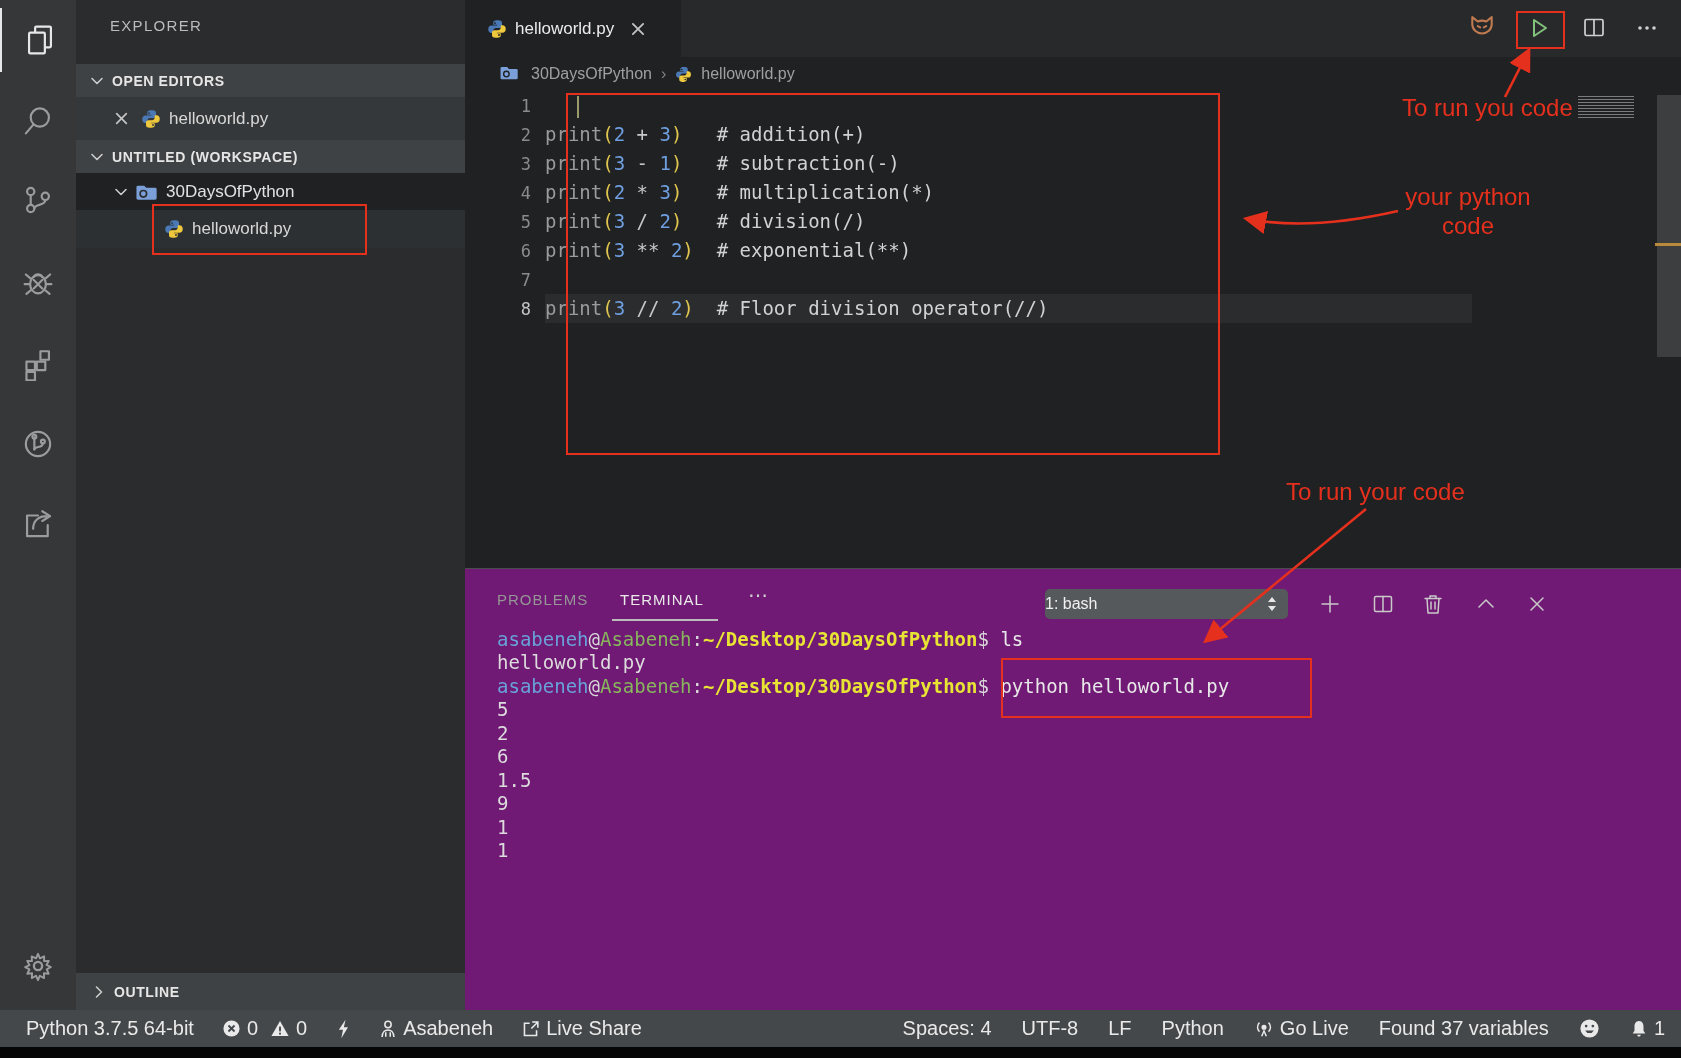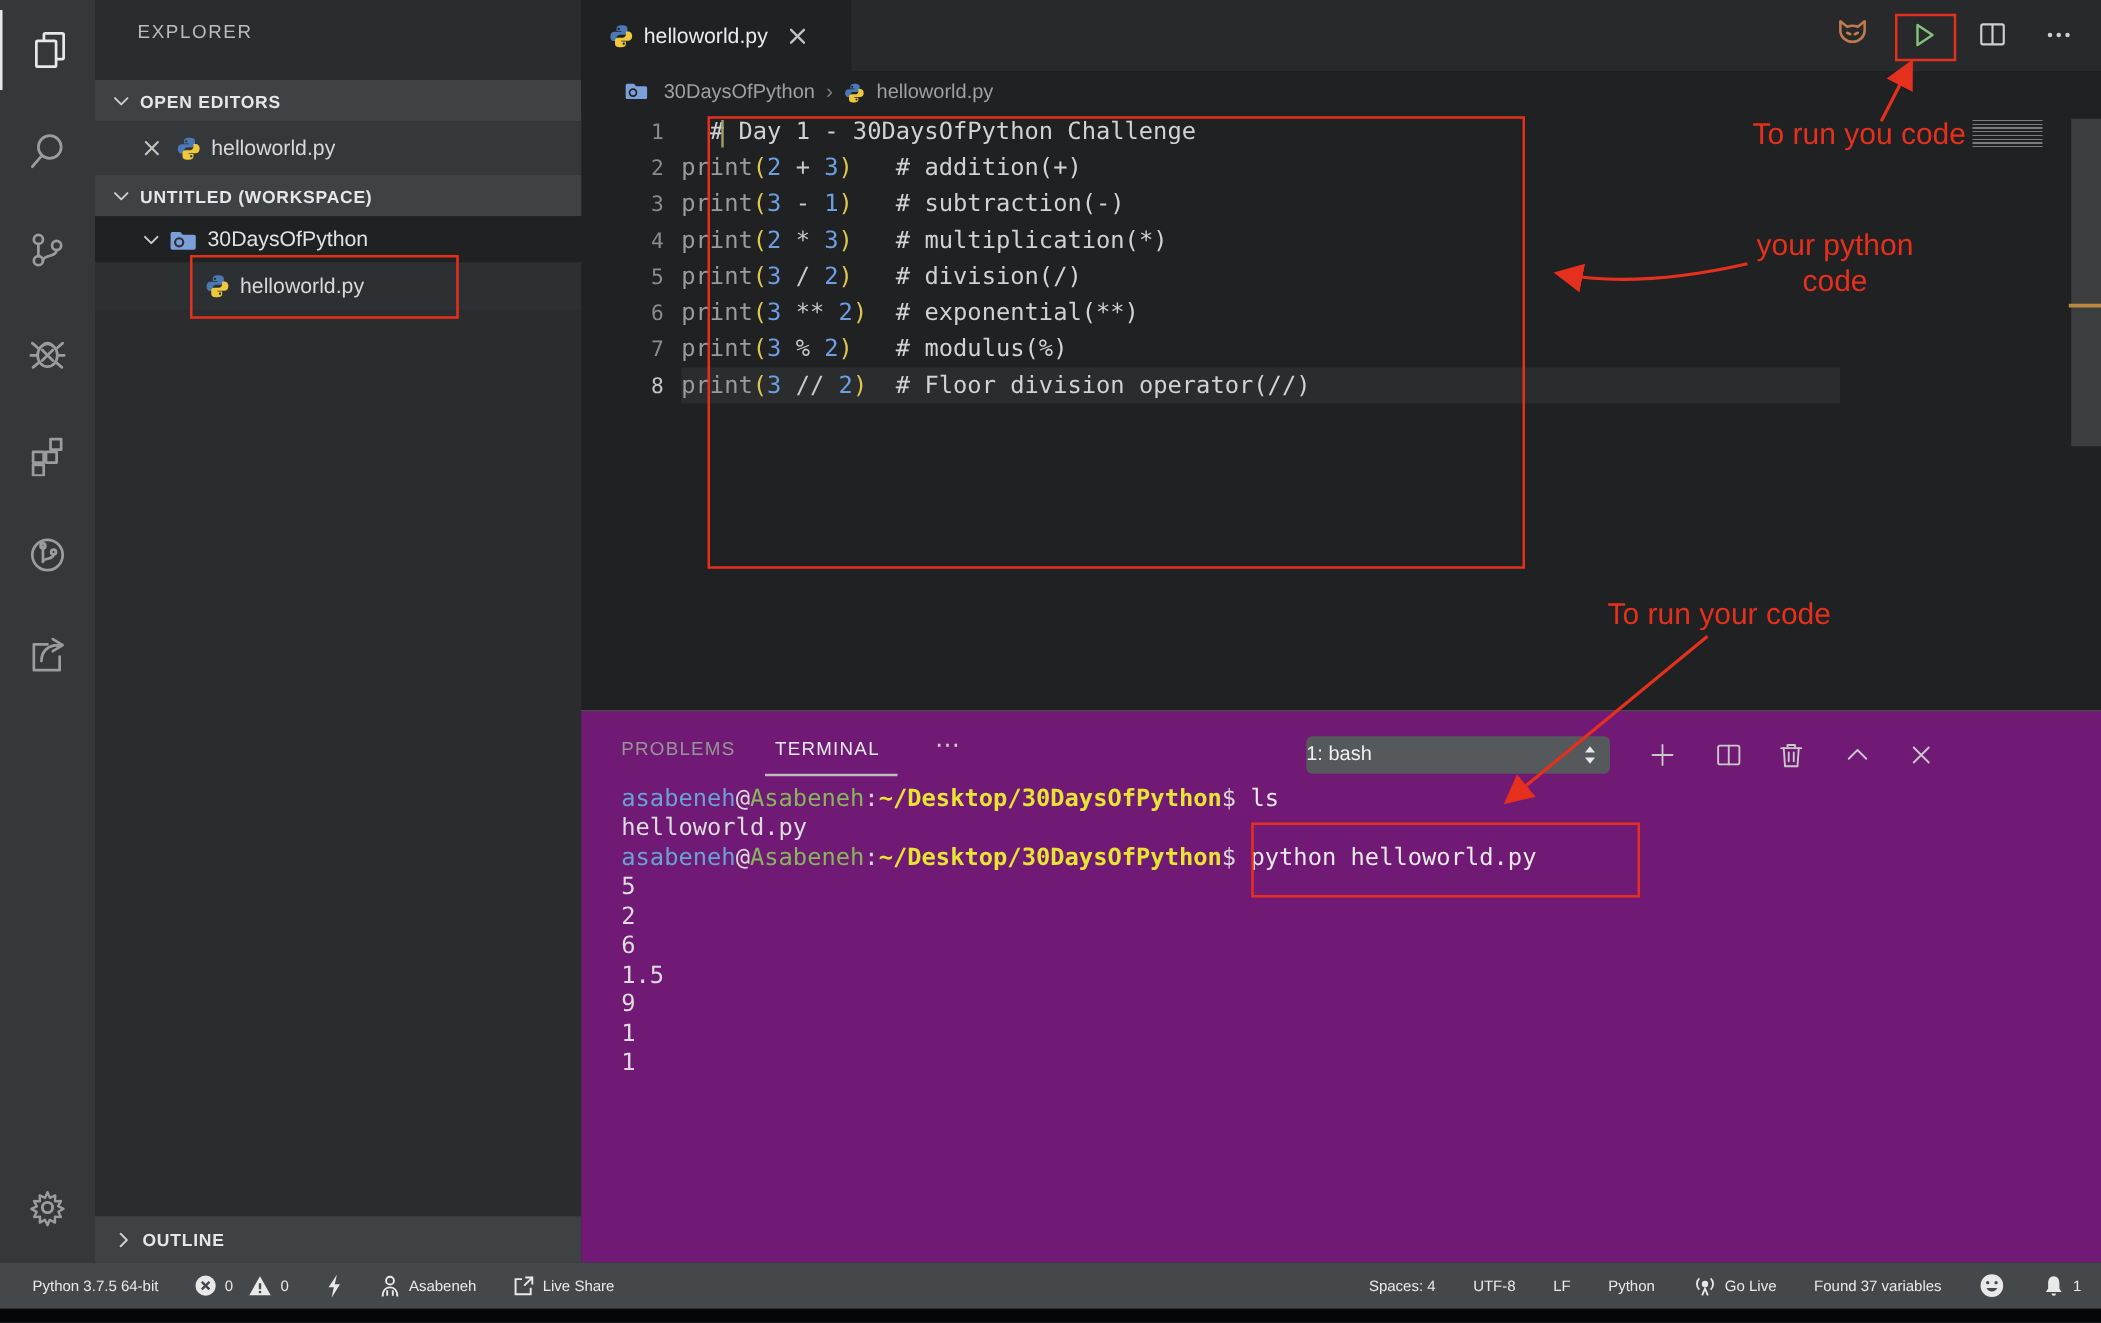--- a/index.html
+++ b/index.html
@@ -77,21 +77,21 @@
   #shell-select span{font-size:16px;color:#f0f0f0;flex:1;}
   .panel-act{position:absolute;top:20px;width:30px;height:30px;display:flex;align-items:center;justify-content:center;}
   .panel-act svg{stroke:#c9c9c9;fill:none;stroke-width:1.5;stroke-linecap:round;stroke-linejoin:round;}
   #term-lines{position:absolute;left:32px;top:59px;}
   .tline{height:23.45px;line-height:23.45px;white-space:pre;font-family:"DejaVu Sans Mono",monospace;font-size:19px;}
   .t-u{color:#69a2d8}.t-p{color:#d8d8d8}.t-h{color:#87b65c}
   .t-y{color:#e8e433;font-weight:bold}.t-c{color:#e8e8e8}.t-o{color:#dcdcdc}
   .term-cursor{display:inline-block;width:11px;height:20px;background:#c0c0c0;vertical-align:-3px;margin-left:11px;}
 
   
-  #status-bar{left:0;top:1010px;width:1681px;height:37px;background:#45484a;display:flex;align-items:center;color:#e9e9e9;font-size:12px;}
+  #status-bar{left:0;top:1010px;width:1681px;height:37px;background:#45484a;display:flex;align-items:center;color:#e9e9e9;font-size:20px;}
   .sb-item{display:flex;align-items:center;gap:6px;white-space:nowrap;}
   #sb-left{display:flex;align-items:center;margin-left:26px;gap:28px;}
   #sb-right{display:flex;align-items:center;margin-left:auto;margin-right:16px;gap:30px;}
   #bottom-strip{left:0;top:1047px;width:1681px;height:11px;background:#060606;}
 
   
   .red-box{position:absolute;border:2px solid #e5301d;z-index:50;pointer-events:none;}
   #box-code{left:566px;top:93px;width:650px;height:358px;}
   #box-sidebar-file{left:152px;top:204px;width:211px;height:47px;}
   #box-play{left:1516px;top:11px;width:45px;height:34px;}
@@ -292,21 +292,21 @@
         <path fill="#4a79b5" d="M7.9 1C6.3 1 5 1.6 5 3v1.6h3.1v.5H3.6C2.1 5.1 1 6.1 1 8.1s1.1 3 2.6 3H5V9.3C5 8.1 6 7.1 7.2 7.1h3C11.2 7.1 12 6.3 12 5.3V3c0-1.4-1.4-2-2.8-2zM6.4 2.5a.75.75 0 1 1 0 1.5.75.75 0 0 1 0-1.5z"></path>
         <path fill="#efc93d" d="M8.1 15c1.6 0 2.9-.6 2.9-2v-1.6H7.9v-.5h4.5c1.5 0 2.6-1 2.6-3s-1.1-3-2.6-3H11v1.8C11 7.9 10 8.9 8.8 8.9h-3C4.8 8.9 4 9.7 4 10.7V13c0 1.4 1.4 2 2.8 2zm1.5-1.5a.75.75 0 1 1 0-1.5.75.75 0 0 1 0 1.5z"></path>
       </svg>
   </span>
   <span class="crumb">helloworld.py</span>
 </div>
 
 <div id="code-area" class="abs">
     <div class="code-line">
       <div class="gutter">1</div>
-      <div class="code-text"><span class="tk-pln">  </span><span class="tk-cmt"># Day 1 - 30DaysOfPython Challenge</span></div>
+      <div class="code-text"><span class="tk-pln">  </span></div>
     </div>
     <div class="code-line">
       <div class="gutter">2</div>
       <div class="code-text"><span class="tk-fn">print</span><span class="tk-par">(</span><span class="tk-num">2</span><span class="tk-op"> + </span><span class="tk-num">3</span><span class="tk-par">)</span><span class="tk-pln">   </span><span class="tk-cmt"># addition(+)</span></div>
     </div>
     <div class="code-line">
       <div class="gutter">3</div>
       <div class="code-text"><span class="tk-fn">print</span><span class="tk-par">(</span><span class="tk-num">3</span><span class="tk-op"> - </span><span class="tk-num">1</span><span class="tk-par">)</span><span class="tk-pln">   </span><span class="tk-cmt"># subtraction(-)</span></div>
     </div>
     <div class="code-line">
@@ -316,21 +316,20 @@
     <div class="code-line">
       <div class="gutter">5</div>
       <div class="code-text"><span class="tk-fn">print</span><span class="tk-par">(</span><span class="tk-num">3</span><span class="tk-op"> / </span><span class="tk-num">2</span><span class="tk-par">)</span><span class="tk-pln">   </span><span class="tk-cmt"># division(/)</span></div>
     </div>
     <div class="code-line">
       <div class="gutter">6</div>
       <div class="code-text"><span class="tk-fn">print</span><span class="tk-par">(</span><span class="tk-num">3</span><span class="tk-op"> ** </span><span class="tk-num">2</span><span class="tk-par">)</span><span class="tk-pln">  </span><span class="tk-cmt"># exponential(**)</span></div>
     </div>
     <div class="code-line">
       <div class="gutter">7</div>
-      <div class="code-text"><span class="tk-fn">print</span><span class="tk-par">(</span><span class="tk-num">3</span><span class="tk-op"> % </span><span class="tk-num">2</span><span class="tk-par">)</span><span class="tk-pln">   </span><span class="tk-cmt"># modulus(%)</span></div>
     </div>
     <div class="code-line current">
       <div class="gutter">8</div>
       <div class="code-text"><span class="tk-fn">print</span><span class="tk-par">(</span><span class="tk-num">3</span><span class="tk-op"> // </span><span class="tk-num">2</span><span class="tk-par">)</span><span class="tk-pln">  </span><span class="tk-cmt"># Floor division operator(//)</span></div>
     </div>
   </div>
 <div id="editor-cursor" class="abs"></div>
 <div id="minimap" class="abs"></div>
 <div id="scrollbar" class="abs"></div>
 <div id="scroll-marker" class="abs"></div>

